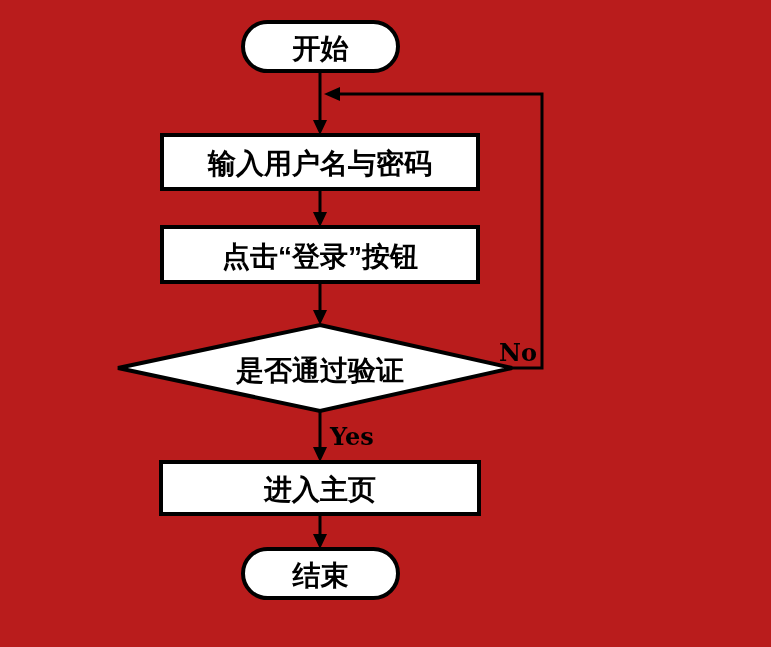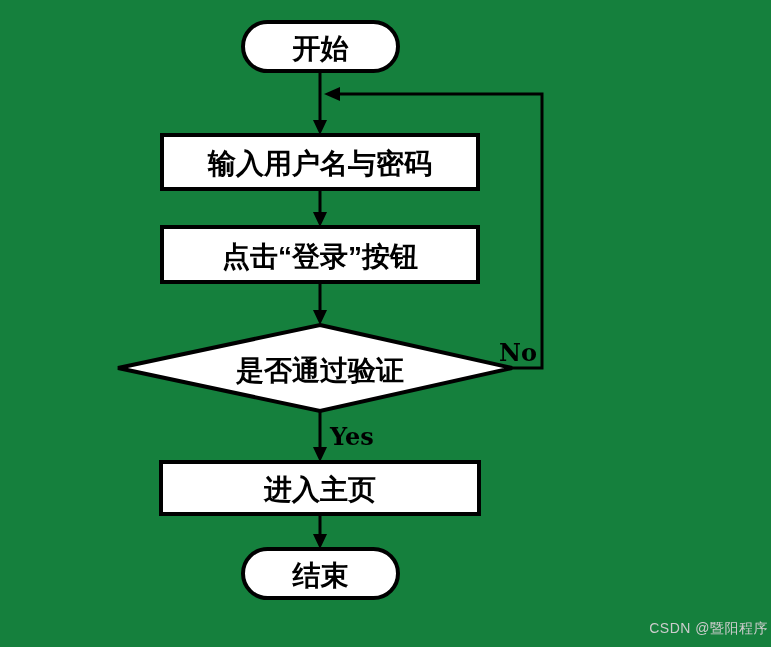--- a/index.html
+++ b/index.html
@@ -4,21 +4,21 @@
 <style>
   html, body {
     margin: 0;
     padding: 0;
     background: #ffffff;
   }
   .stage {
     position: relative;
     width: 771px;
     height: 647px;
-    background: #15803d;
+    background: #b91c1c;
     overflow: hidden;
     font-family: "Liberation Sans", sans-serif;
   }
   svg { display: block; }
   .shape {
     fill: #ffffff;
     stroke: #000000;
     stroke-width: 4;
   }
   .connector {
@@ -94,14 +94,13 @@
     <rect class="shape" x="161" y="462" width="318" height="52"></rect>
     <text class="cn-label" x="320" y="489">进入主页</text>
 
     <rect class="shape" x="243" y="549" width="155" height="49" rx="24.5" ry="24.5"></rect>
     <text class="cn-label" x="320.5" y="575">结束</text>
 
     <text class="edge-label" x="330" y="436" text-anchor="start">Yes</text>
     <text class="edge-label" x="537" y="352" text-anchor="end">No</text>
   </svg>
 
-  <div class="watermark">CSDN @暨阳程序</div>
 </div>
 
 </body></html>

